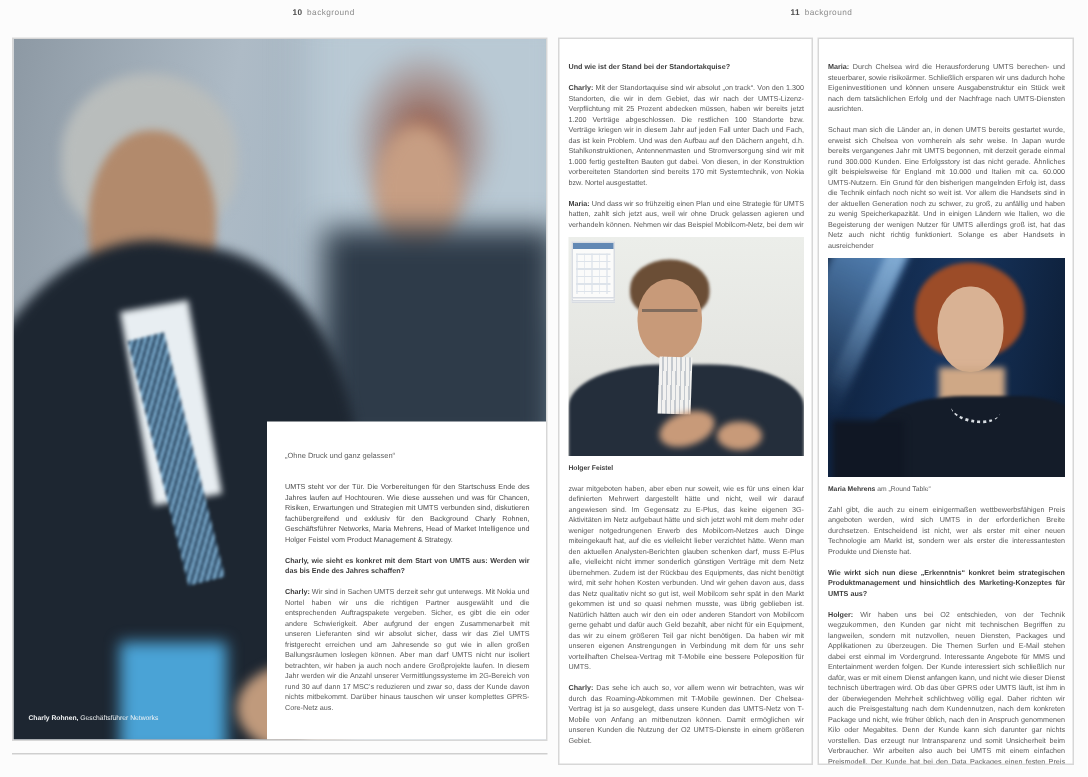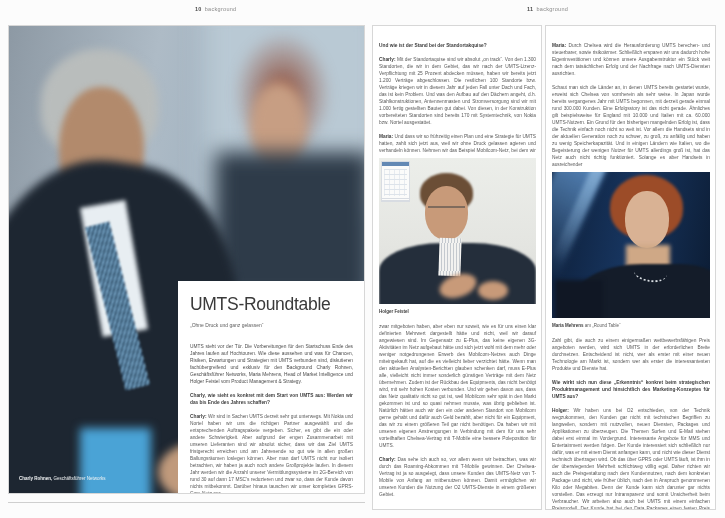--- a/index.html
+++ b/index.html
@@ -98,21 +98,20 @@
       <div class="p1-suit"></div>
       <div class="p1-shirt"></div>
       <div class="p1-tie"></div>
       <div class="p1-cyan"></div>
       <div class="p1-hand"></div>
       <div class="photo-cap">
         <b>Charly Rohnen,</b><span> Geschäftsführer Networks</span>
       </div>
 
       <div id="article-box">
-        <h1 class="title">UMTS-Roundtable</h1>
         <p class="subtitle">„Ohne Druck und ganz gelassen“</p>
         <p class="body lead">UMTS steht vor der Tür. Die Vorbereitungen für den Startschuss Ende des Jahres laufen auf Hochtouren. Wie diese aussehen und was für Chancen, Risiken, Erwartungen und Strategien mit UMTS verbunden sind, diskutieren fachübergreifend und exklusiv für den Background Charly Rohnen, Geschäftsführer Networks, Maria Mehrens, Head of Market Intelligence und Holger Feistel vom Product Management &amp; Strategy.</p>
         <p class="body q">Charly, wie sieht es konkret mit dem Start von UMTS aus: Werden wir das bis Ende des Jahres schaffen?</p>
         <p class="body"><b class="spk">Charly:</b><span> Wir sind in Sachen UMTS derzeit sehr gut unterwegs. Mit Nokia und Nortel haben wir uns die richtigen Partner ausgewählt und die entsprechenden Auftragspakete vergeben. Sicher, es gibt die ein oder andere Schwierigkeit. Aber aufgrund der engen Zusammenarbeit mit unseren Lieferanten sind wir absolut sicher, dass wir das Ziel UMTS fristgerecht erreichen und am Jahresende so gut wie in allen großen Ballungsräumen loslegen können. Aber man darf UMTS nicht nur isoliert betrachten, wir haben ja auch noch andere Großprojekte laufen. In diesem Jahr werden wir die Anzahl unserer Vermittlungssysteme im 2G-Bereich von rund 30 auf dann 17 MSC's reduzieren und zwar so, dass der Kunde davon nichts mitbekommt. Darüber hinaus tauschen wir unser komplettes GPRS-Core-Netz aus.</span></p>
       </div>
     </div>
   </div>
   <div class="rule" style="left:8px;top:502px;width:357px;"></div>
 
   <div class="box col" style="left:372px;top:25px;width:170px;height:485px;">

